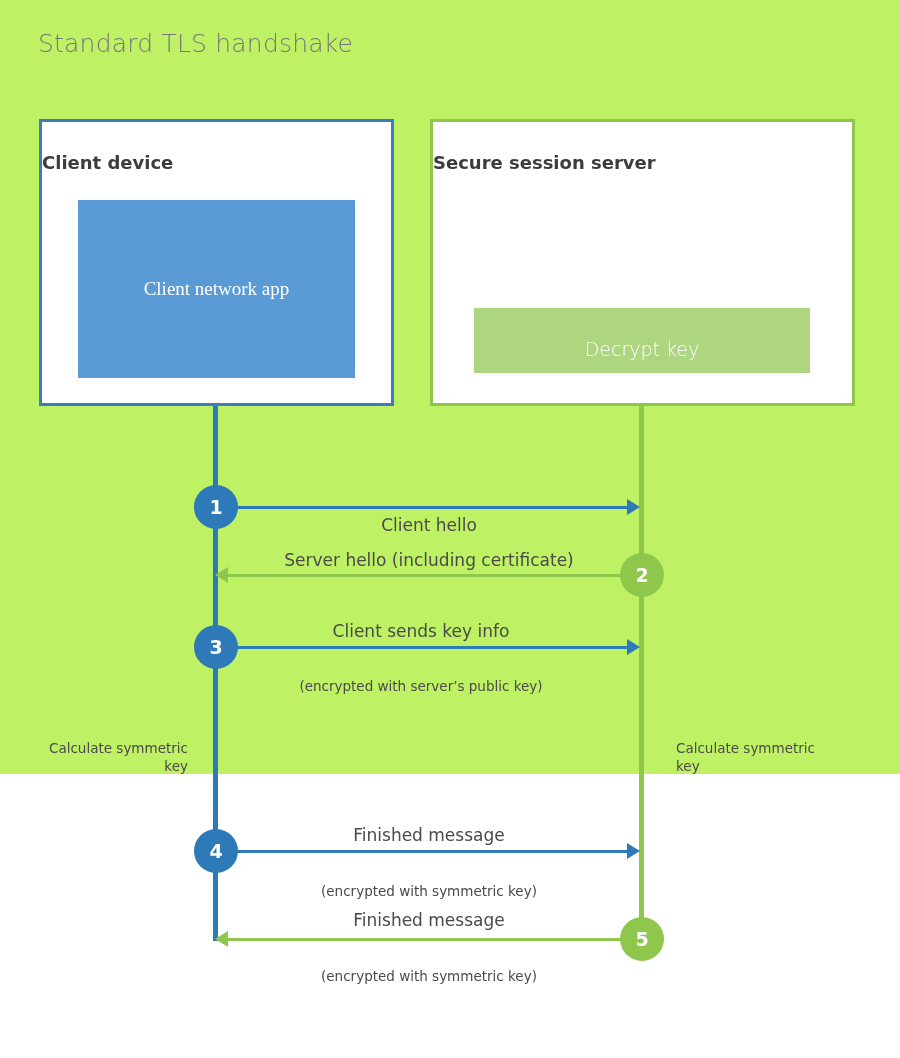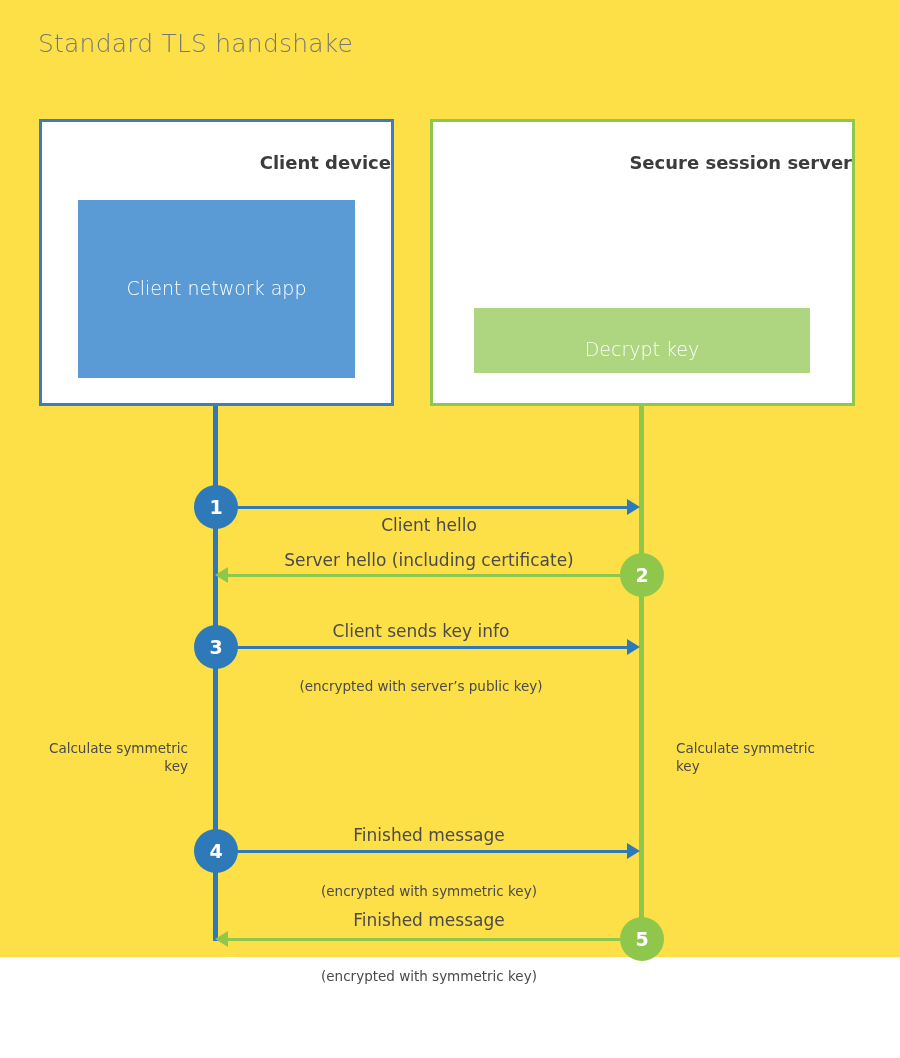--- a/index.html
+++ b/index.html
@@ -9,22 +9,22 @@
   }
   body {
     width: 900px;
     height: 1058px;
     font-family: "DejaVu Sans", "Liberation Sans", sans-serif;
     overflow: hidden;
   }
   #stage {
     position: relative;
     width: 900px;
-    height: 957px;
-    background: #fde047;
+    height: 774px;
+    background: #bef264;
   }
 
   
   .page-title {
     position: absolute;
     left: 38px;
     top: 29px;
     font-size: 25px;
     font-weight: 300;
     color: #76777a;
@@ -50,44 +50,44 @@
     top: 119px;
     width: 425px;
     height: 287px;
     border: 3px solid #8fc74c;
   }
   .party-title {
     position: absolute;
     left: 0;
     right: 0;
     top: 30px;
-    text-align: right;
+    text-align: left;
     font-size: 18px;
     font-weight: bold;
     color: #3c3c3c;
-    padding-left: 28px;
   }
 
   
   .client-app {
     position: absolute;
     left: 78px;
     top: 200px;
     width: 277px;
     height: 178px;
     background: #5b9bd5;
     color: #ffffff;
     font-size: 19px;
     font-weight: 300;
     line-height: 1.32;
     text-align: center;
     display: flex;
     align-items: center;
     justify-content: center;
     box-sizing: border-box;
+    font-family: Liberation Serif, serif;
   }
   .server-block {
     position: absolute;
     left: 474px;
     width: 336px;
     height: 49px;
     background: #aed57f;
     color: #ffffff;
     font-size: 19px;
     font-weight: 300;

